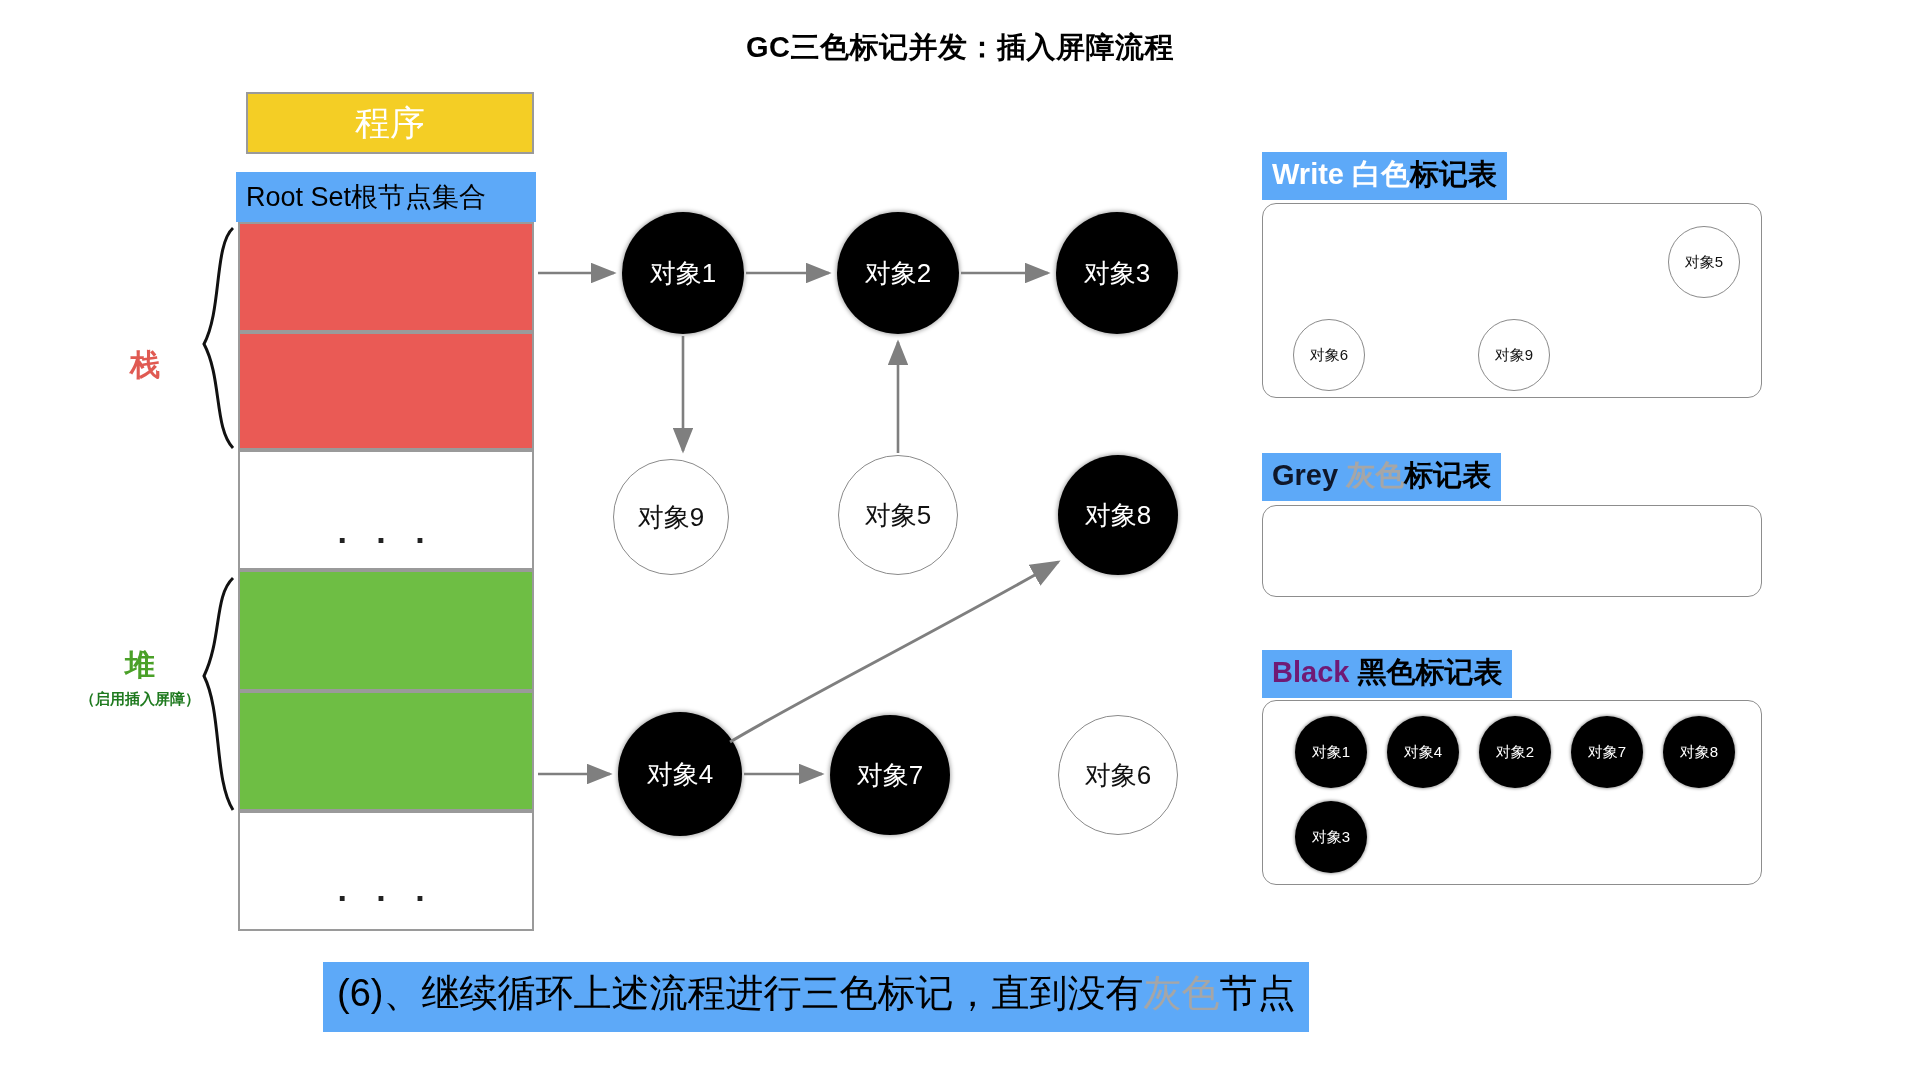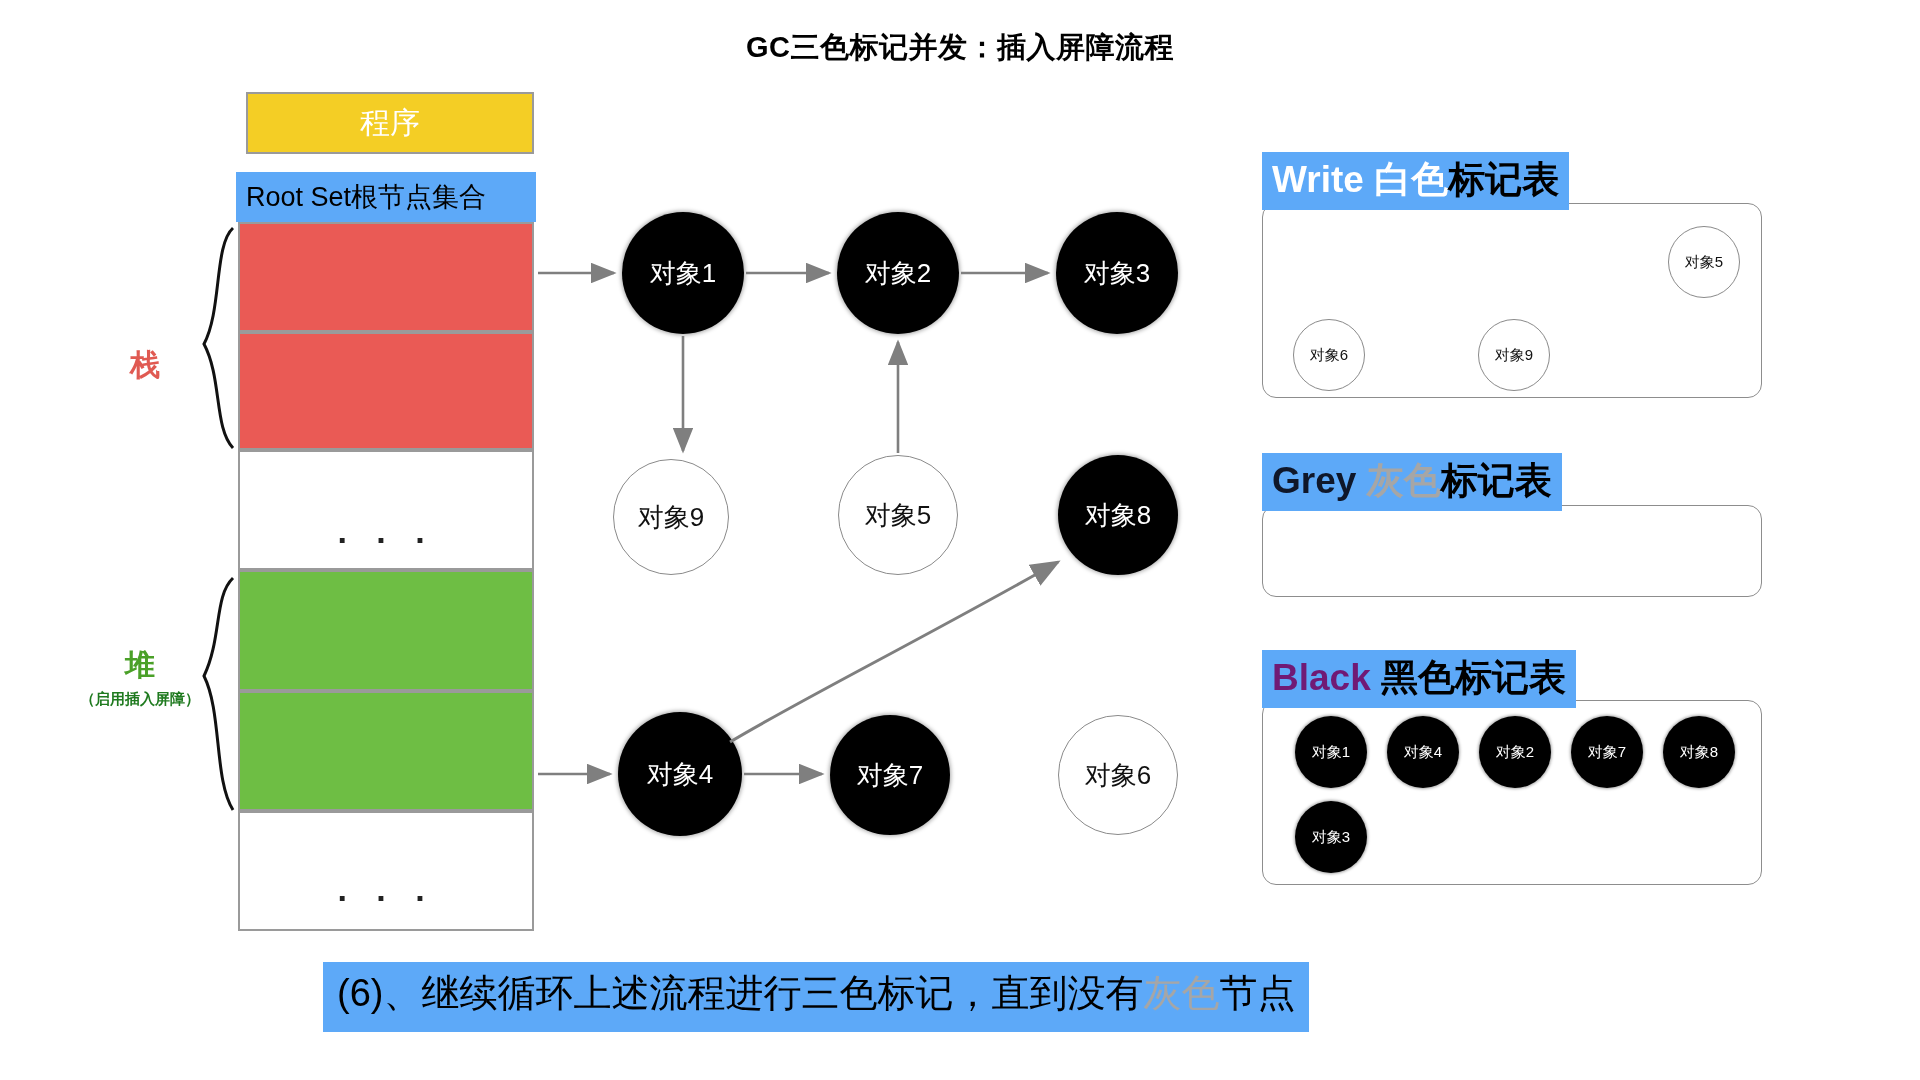--- a/index.html
+++ b/index.html
@@ -31,21 +31,21 @@
   .program-box {
     position: absolute;
     left: 246px;
     top: 92px;
     width: 288px;
     height: 62px;
     background: #F4CE25;
     border: 2px solid #9a9a9a;
     box-sizing: border-box;
     color: #ffffff;
-    font-size: 30px;
+    font-size: 35px;
     display: flex;
     align-items: center;
     justify-content: center;
   }
 
   .rootset-box {
     position: absolute;
     left: 236px;
     top: 172px;
     width: 300px;
@@ -121,21 +121,21 @@
   .node.white {
     background: #fff;
     color: #111;
     border: 1.6px solid #8a8a8a;
   }
 
   
   .table-header {
     position: absolute;
     background: #5DA9F8;
-    font-size: 37px;
+    font-size: 29px;
     font-weight: bold;
     padding: 3px 10px 5px 10px;
     white-space: nowrap;
     box-sizing: border-box;
     z-index: 3;
   }
   .table-header .en-white { color: #ffffff; }
   .table-header .en-grey  { color: #0f172a; }
   .table-header .en-black { color: #701a75; }
   .table-header .cn-black { color: #000000; font-weight: bold; }

